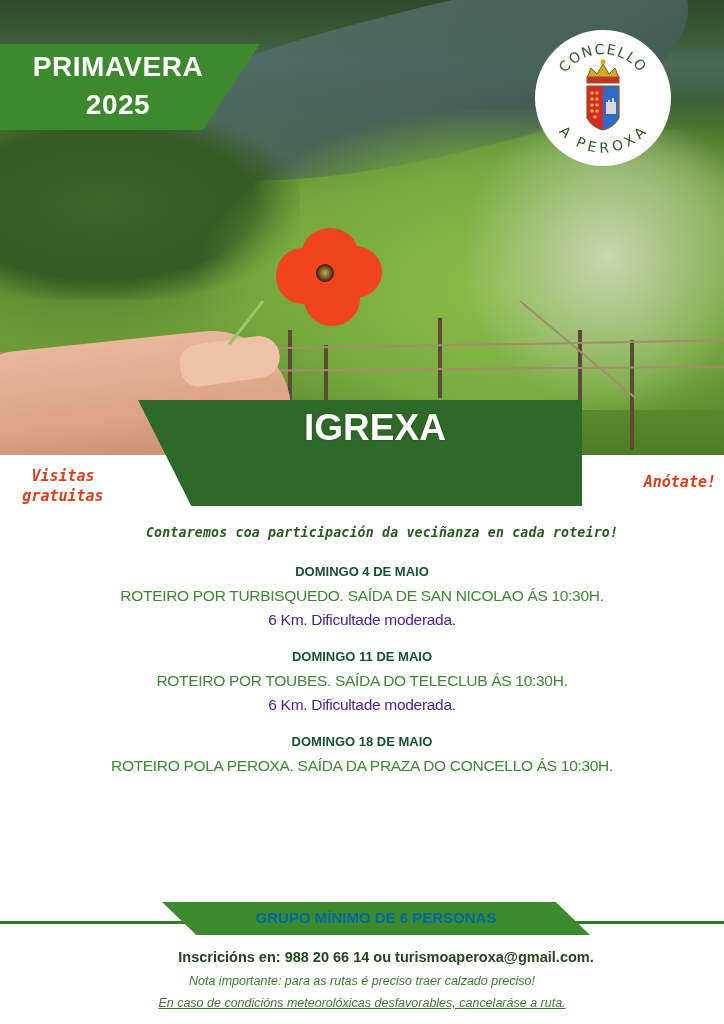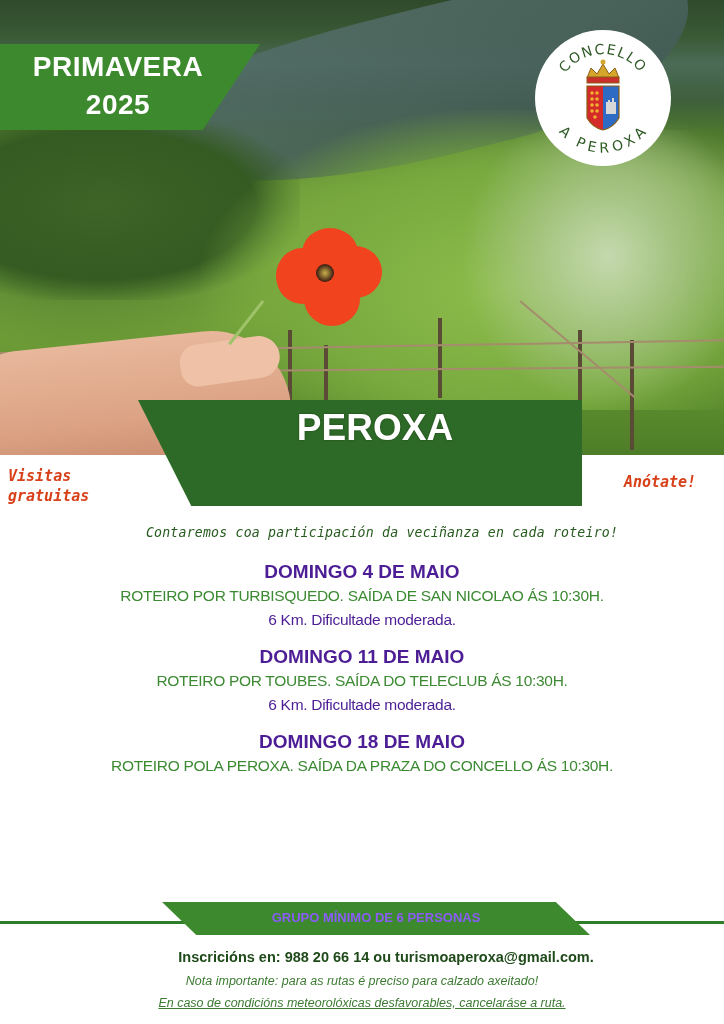--- a/index.html
+++ b/index.html
@@ -79,54 +79,54 @@
     position: absolute; left: 138px; top: 400px; width: 444px; height: 106px;
     background: #2e6a27;
     clip-path: polygon(0 0, 100% 0, 100% 100%, 12% 100%);
   }
   .title-text {
     position: absolute; left: 170px; top: 404px; width: 410px; text-align: center;
     color: #ffffff; font-weight: 700; font-size: 37px; line-height: 47px;
     text-shadow: 0 0 2px #1d3f18;
   }
   .side-left {
-    position: absolute; left: 8px; top: 466px; width: 110px; text-align: left;
+    position: absolute; left: 8px; top: 466px; width: 110px; text-align: center;
     color: #d8401a; font-family: "DejaVu Sans Mono", monospace; font-style: italic; font-weight: 700;
     font-size: 15px; line-height: 20px;
   }
   .side-right {
-    position: absolute; left: 604px; top: 472px; width: 112px; text-align: center;
+    position: absolute; left: 604px; top: 472px; width: 112px; text-align: right;
     color: #d8401a; font-family: "DejaVu Sans Mono", monospace; font-style: italic; font-weight: 700;
     font-size: 15px; line-height: 20px;
   }
   .subtitle {
     position: absolute; left: 0; top: 523px; width: 724px; text-align: center;
-    color: #265a1e; font-family: "DejaVu Sans Mono", monospace; font-style: italic; font-weight: 400;
+    color: #265a1e; font-family: "DejaVu Sans Mono", monospace; font-style: italic; font-weight: 700;
     font-size: 13.2px; line-height: 20px; letter-spacing: .2px; padding-left: 40px;
   }
 
   
   .routes { position: absolute; left: 0; top: 561px; width: 724px; }
   .route { text-align: center; height: 85px; }
-  .route-date { color: #4c1d95; font-weight: 700; font-size: 19px; line-height: 22px; }
+  .route-date { color: #14532d; font-weight: 700; font-size: 13px; line-height: 22px; }
   .route-desc { color: #3c8a32; font-size: 15.5px; line-height: 25px; letter-spacing: -.3px; }
   .route-info { color: #4c1d95; font-size: 15.5px; line-height: 24px; letter-spacing: -.3px; }
 
   
   .group-line {
     position: absolute; left: 0; top: 921px; width: 724px; height: 3px; background: #2e7d28;
   }
   .group-banner {
     position: absolute; left: 162px; top: 902px; width: 428px; height: 33px;
     background: #3d8a2e;
     clip-path: polygon(0 0, 92% 0, 100% 100%, 8% 100%);
   }
   .group-text {
     position: absolute; left: 162px; top: 906px; width: 428px; text-align: center;
-    color: #8b5cf6; font-weight: 700; font-size: 13px; line-height: 24px;
+    color: #0369a1; font-weight: 700; font-size: 15px; line-height: 24px;
   }
 
   
   .inscriptions {
     position: absolute; left: 0; top: 946px; width: 724px; text-align: center;
     color: #1f4a1a; font-weight: 700; font-size: 14.5px; line-height: 22px; padding-left: 48px;
   }
   .note {
     position: absolute; left: 0; width: 724px; text-align: center;
     color: #3c7a32; font-style: italic; font-size: 12.5px; line-height: 20px;
@@ -200,21 +200,21 @@
       <circle cx="57" cy="81" r="1.8"></circle>
         <circle cx="62" cy="81" r="1.8"></circle>
       <circle cx="60" cy="87" r="1.8"></circle>
     </g>
     <path d="M71 84 L71 72 L73 72 L73 70 L75 70 L75 72 L77 72 L77 68 L79 68 L79 72 L81 72 L81 84 Z" fill="#d8d8d8"></path>
   </svg>
 </div>
 
 <div class="title-banner"></div>
 <div class="title-text">
-  <div>PEROXA</div>
+  <div>IGREXA</div>
 </div>
 <div class="side-left">
   <div>Visitas</div>
   <div>gratuitas</div>
 </div>
 <div class="side-right">Anótate!</div>
 <div class="subtitle">Contaremos coa participación da veciñanza en cada roteiro!</div>
 
 <div class="routes">
   <div class="route">
@@ -231,14 +231,14 @@
     <div class="route-date">DOMINGO 18 DE MAIO</div>
     <div class="route-desc">ROTEIRO POLA PEROXA. SAÍDA DA PRAZA DO CONCELLO ÁS 10:30H.</div>
   </div>
 </div>
 
 <div class="group-line"></div>
 <div class="group-banner"></div>
 <div class="group-text">GRUPO MÍNIMO DE 6 PERSONAS</div>
 
 <div class="inscriptions">Inscricións en: 988 20 66 14 ou turismoaperoxa@gmail.com.</div>
-<div class="note note-1">Nota importante: para as rutas é preciso para calzado axeitado!</div>
+<div class="note note-1">Nota importante: para as rutas é preciso traer calzado preciso!</div>
 <div class="note note-2">En caso de condicións meteorolóxicas desfavorables, cancelaráse a ruta.</div>
 
 </body></html>

